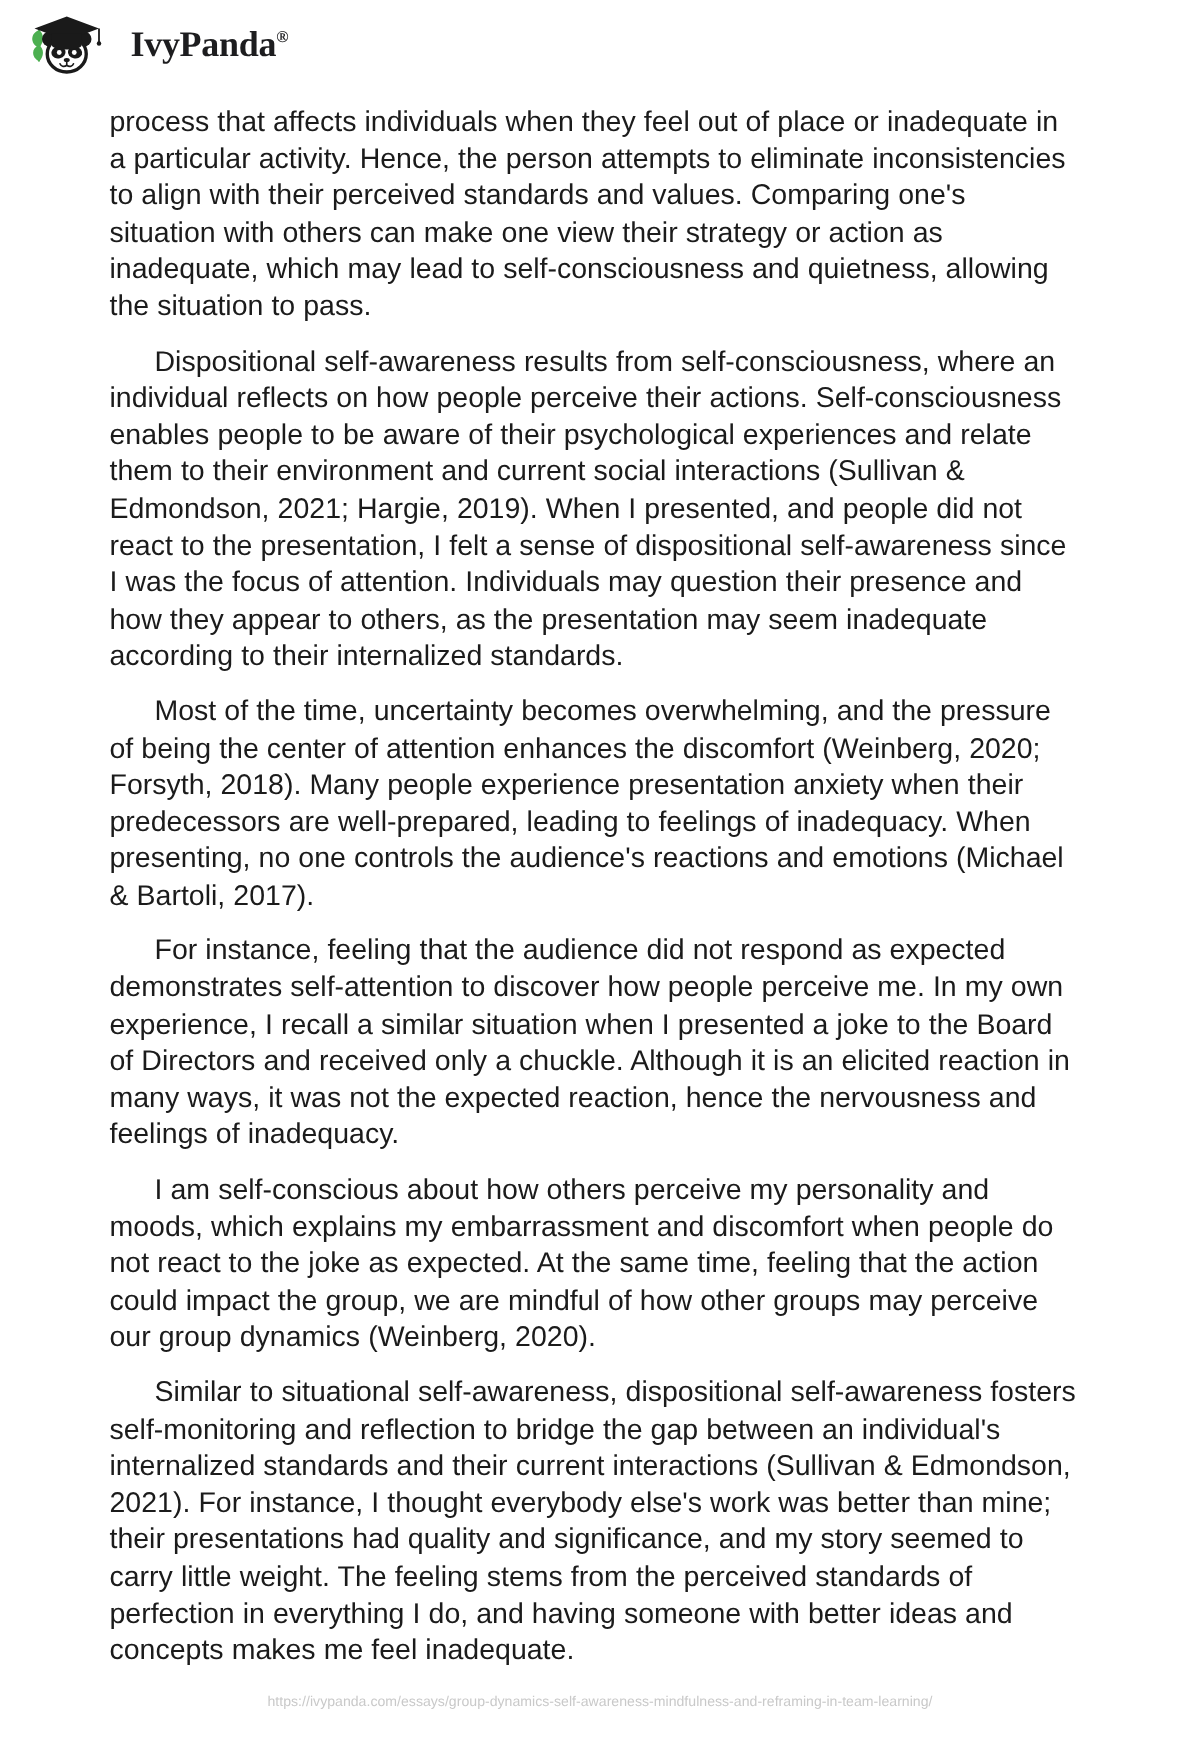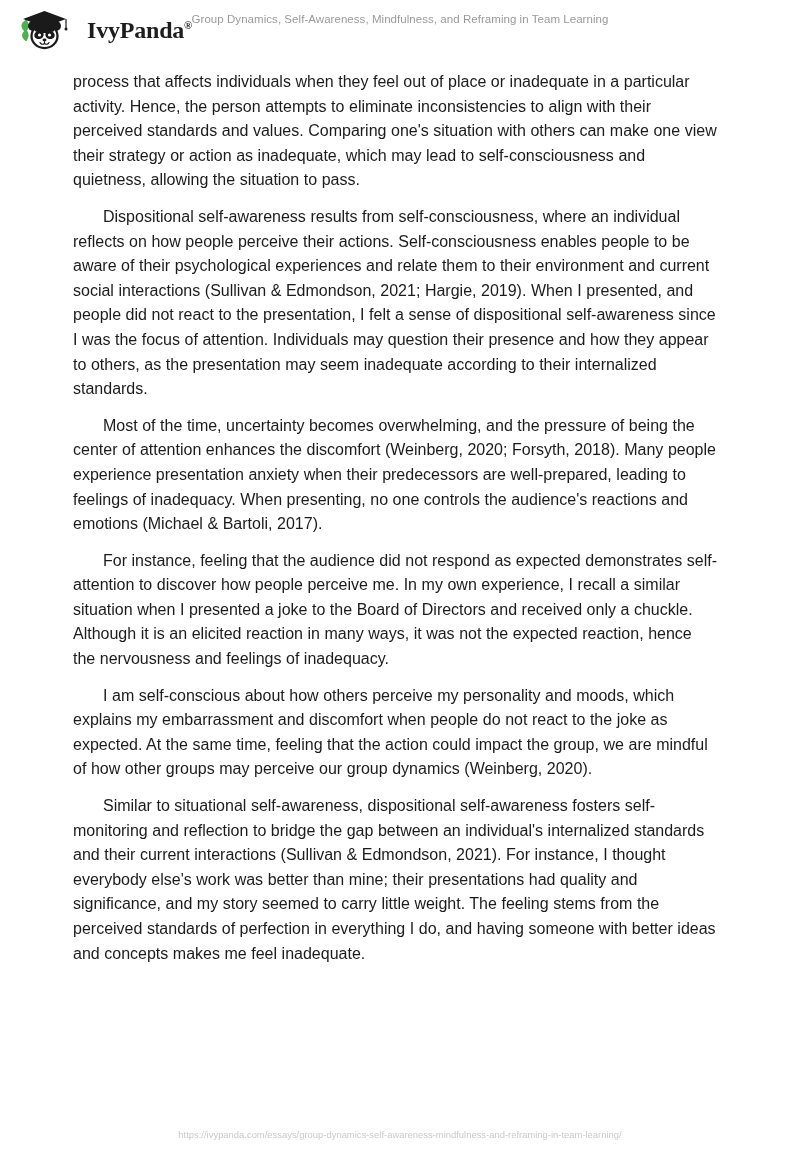--- a/index.html
+++ b/index.html
@@ -89,21 +89,21 @@
   .content {
     position: absolute;
     left: 73px;
     top: 70px;
     width: 645px;
   }
 
   .content p {
     margin: 0 0 12px 0;
     font-family: "Liberation Sans", sans-serif;
-    font-size: 16px;
+    font-size: 19px;
     line-height: 24.6px;
     color: #1b1b1b;
     text-align: left;
     text-indent: 30px;
     word-spacing: 0.1px;
   }
 
   .content p.no-indent {
     text-indent: 0;
   }
@@ -168,21 +168,20 @@
             <path d="M61 6 L104 22 L61 38 L18 22 Z" fill="#1a1a1a"></path>
             <path d="M41 29 L41 44 C41 52, 81 52, 81 44 L81 29" fill="#1a1a1a"></path>
             <path d="M104 22 L104 40" stroke="#1a1a1a" stroke-width="2.4" fill="none"></path>
             <circle cx="104" cy="42" r="3" fill="#1a1a1a"></circle>
           </g>
         </svg>
       </span>
       <span class="brand-name"><span>IvyPanda</span><span class="brand-reg">®</span></span>
     </a>
 
-    <div class="doc-title">Group Dynamics, Self-Awareness, Mindfulness, and Reframing in Team Learning</div>
   </div>
 
   <div class="content">
     <p class="no-indent">process that affects individuals when they feel out of place or inadequate in a particular activity. Hence, the person attempts to eliminate inconsistencies to align with their perceived standards and values. Comparing one's situation with others can make one view their strategy or action as inadequate, which may lead to self-consciousness and quietness, allowing the situation to pass.</p>
     <p>Dispositional self-awareness results from self-consciousness, where an individual reflects on how people perceive their actions. Self-consciousness enables people to be aware of their psychological experiences and relate them to their environment and current social interactions (Sullivan &amp; Edmondson, 2021; Hargie, 2019). When I presented, and people did not react to the presentation, I felt a sense of dispositional self-awareness since I was the focus of attention. Individuals may question their presence and how they appear to others, as the presentation may seem inadequate according to their internalized standards.</p>
     <p>Most of the time, uncertainty becomes overwhelming, and the pressure of being the center of attention enhances the discomfort (Weinberg, 2020; Forsyth, 2018). Many people experience presentation anxiety when their predecessors are well-prepared, leading to feelings of inadequacy. When presenting, no one controls the audience's reactions and emotions (Michael &amp; Bartoli, 2017).</p>
     <p>For instance, feeling that the audience did not respond as expected demonstrates self-attention to discover how people perceive me. In my own experience, I recall a similar situation when I presented a joke to the Board of Directors and received only a chuckle. Although it is an elicited reaction in many ways, it was not the expected reaction, hence the nervousness and feelings of inadequacy.</p>
     <p>I am self-conscious about how others perceive my personality and moods, which explains my embarrassment and discomfort when people do not react to the joke as expected. At the same time, feeling that the action could impact the group, we are mindful of how other groups may perceive our group dynamics (Weinberg, 2020).</p>
     <p>Similar to situational self-awareness, dispositional self-awareness fosters self-monitoring and reflection to bridge the gap between an individual's internalized standards and their current interactions (Sullivan &amp; Edmondson, 2021). For instance, I thought everybody else's work was better than mine; their presentations had quality and significance, and my story seemed to carry little weight. The feeling stems from the perceived standards of perfection in everything I do, and having someone with better ideas and concepts makes me feel inadequate.</p>
   </div>

